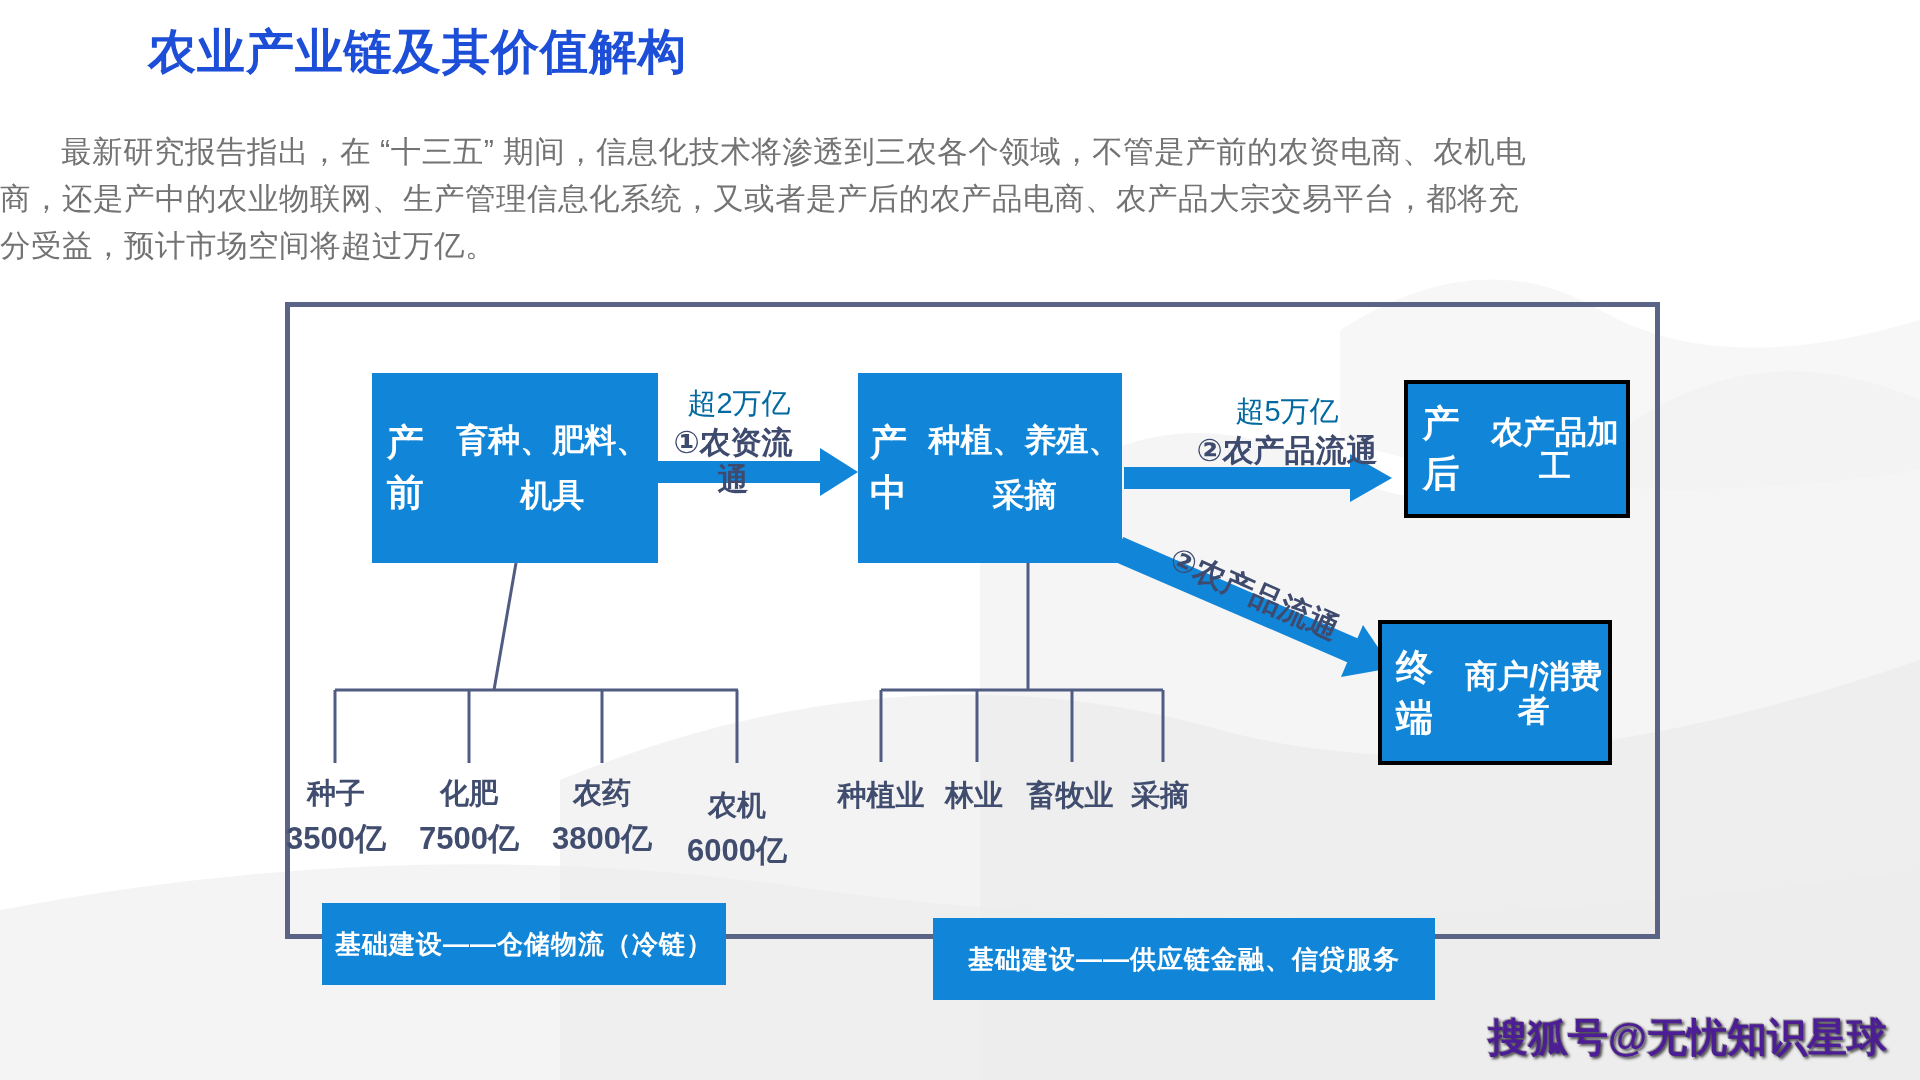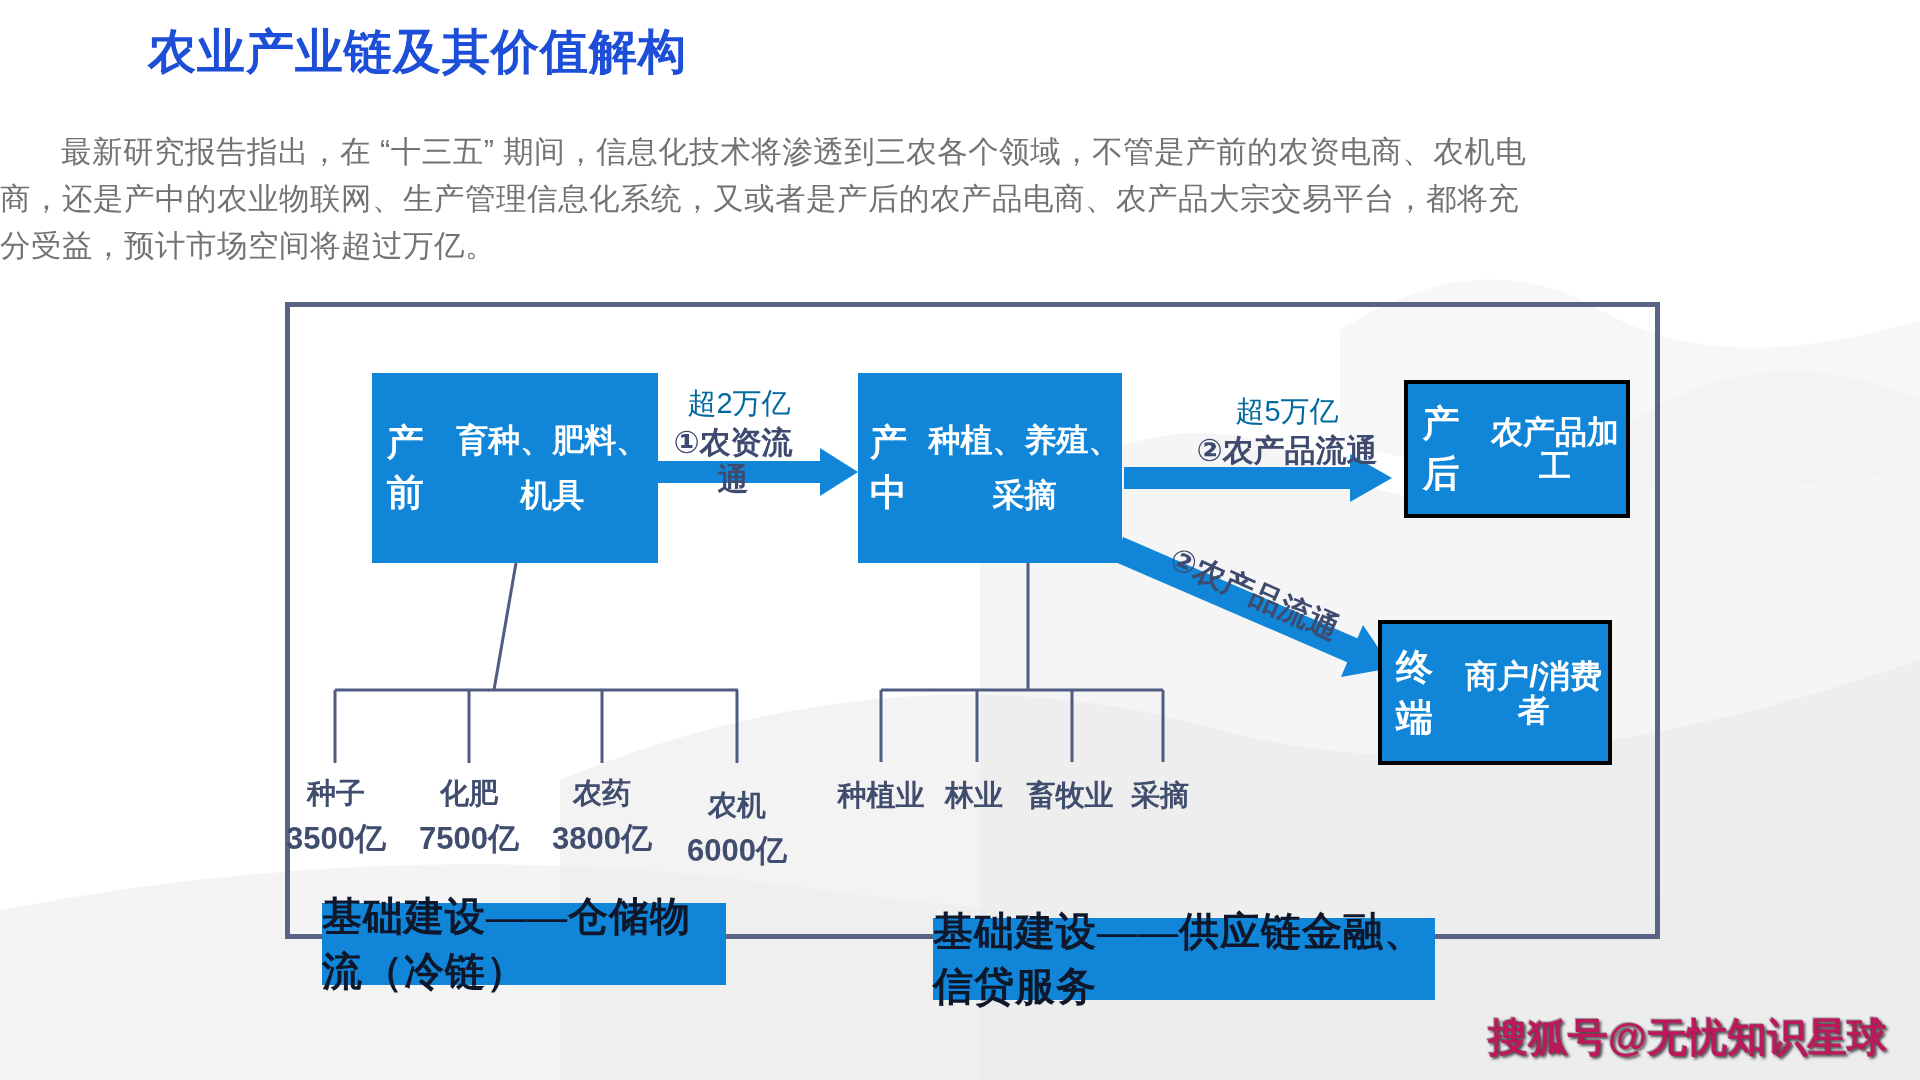--- a/index.html
+++ b/index.html
@@ -65,31 +65,31 @@
   .leaf {
     position:absolute; z-index:3; transform:translateX(-50%);
     text-align:center; color:#414d6e; top:774px;
   }
   .leaf .n { font-size:29px; font-weight:bold; }
   .leaf .val { font-size:31px; font-weight:bold; margin-top:4px; }
   .leaf-single { top:776px; }
 
   
   .infra-bar {
-    position:absolute; z-index:3; background:#1186d9; color:#0f172a;
+    position:absolute; z-index:3; background:#1186d9; color:#ffffff;
     display:flex; align-items:center; justify-content:center;
-    font-size:40px; font-weight:bold; letter-spacing:1px;font-family:Liberation Serif, serif;
+    font-size:26px; font-weight:bold; letter-spacing:1px;
   }
   .bar-1 { left:322px; top:903px; width:404px; height:82px; }
   .bar-2 { left:933px; top:918px; width:502px; height:82px; }
 
   
   .watermark {
     position:absolute; left:1488px; top:1010px; z-index:4;
-    font-size:40px; font-weight:bold; color:#be185d; white-space:nowrap;
+    font-size:40px; font-weight:bold; color:#4c1d95; white-space:nowrap;
     text-shadow:2px 2px 3px rgba(40,40,40,0.85), -1px -1px 1px rgba(60,60,60,0.5);
   }
 </style>
 </head>
 <body>
 
 <div class="stage-canvas">
 
   <svg class="bg-art" width="1920" height="1080" viewBox="0 0 1920 1080">
     <path d="M980,540 Q1150,370 1330,470 Q1480,545 1620,430 Q1760,330 1920,400 L1920,1080 L980,1080 Z" fill="#ececec" opacity="0.55"></path>

